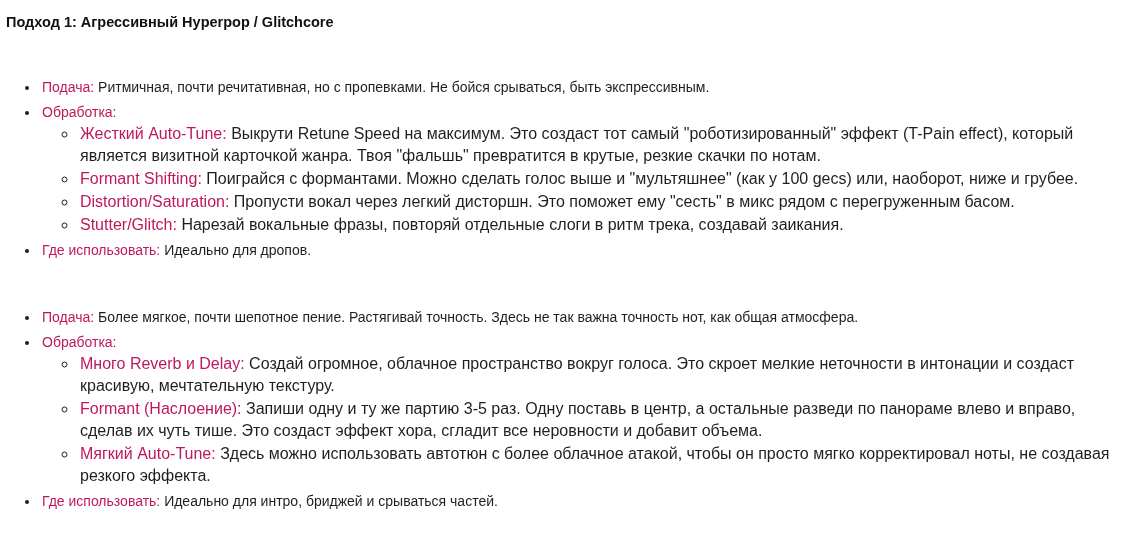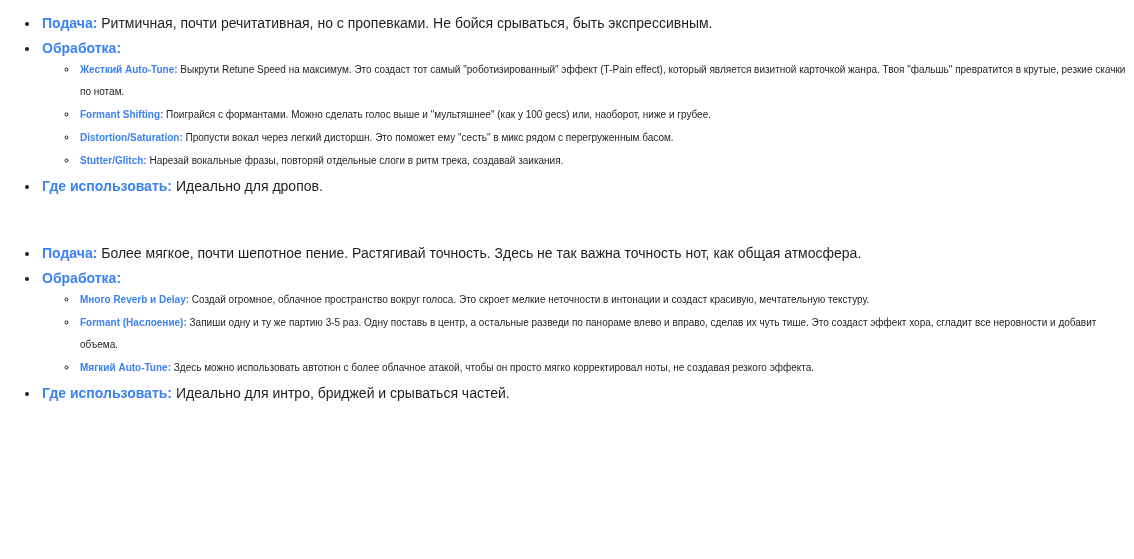--- a/index.html
+++ b/index.html
@@ -39,39 +39,40 @@
     line-height: 22px;
     margin-bottom: 3px;
     padding-left: 2px;
   }
   ul.sub-list {
     margin: 0;
     padding-left: 36px;
     list-style-type: circle;
   }
   ul.sub-list > li {
-    font-size: 10px;
+    font-size: 16px;
     line-height: 22px;
     margin-bottom: 1px;
     padding-left: 2px;
   }
   .lbl {
-    font-weight: 700;
-    color: #3b82f6;
+    font-weight: 400;
+    color: #be185d;
   }
   .footer-gap {
     height: 46px;
   }
 </style>
 </head>
 <body>
 
 <div class="doc">
 
   <div class="section">
+    <h3 class="section-heading">Подход 1: Агрессивный Hyperpop / Glitchcore</h3>
     <ul class="top-list">
       <li><span class="lbl">Подача:</span>
         <span>Ритмичная, почти речитативная, но с пропевками. Не бойся срываться, быть экспрессивным.</span></li>
       <li><span class="lbl">Обработка:</span>
         <ul class="sub-list">
           <li><span class="lbl">Жесткий Auto-Tune:</span>
             <span>Выкрути Retune Speed на максимум. Это создаст тот самый "роботизированный" эффект (T-Pain effect), который является визитной карточкой жанра. Твоя "фальшь" превратится в крутые, резкие скачки по нотам.</span></li>
           <li><span class="lbl">Formant Shifting:</span>
             <span>Поиграйся с формантами. Можно сделать голос выше и "мультяшнее" (как у 100 gecs) или, наоборот, ниже и грубее.</span></li>
           <li><span class="lbl">Distortion/Saturation:</span>

